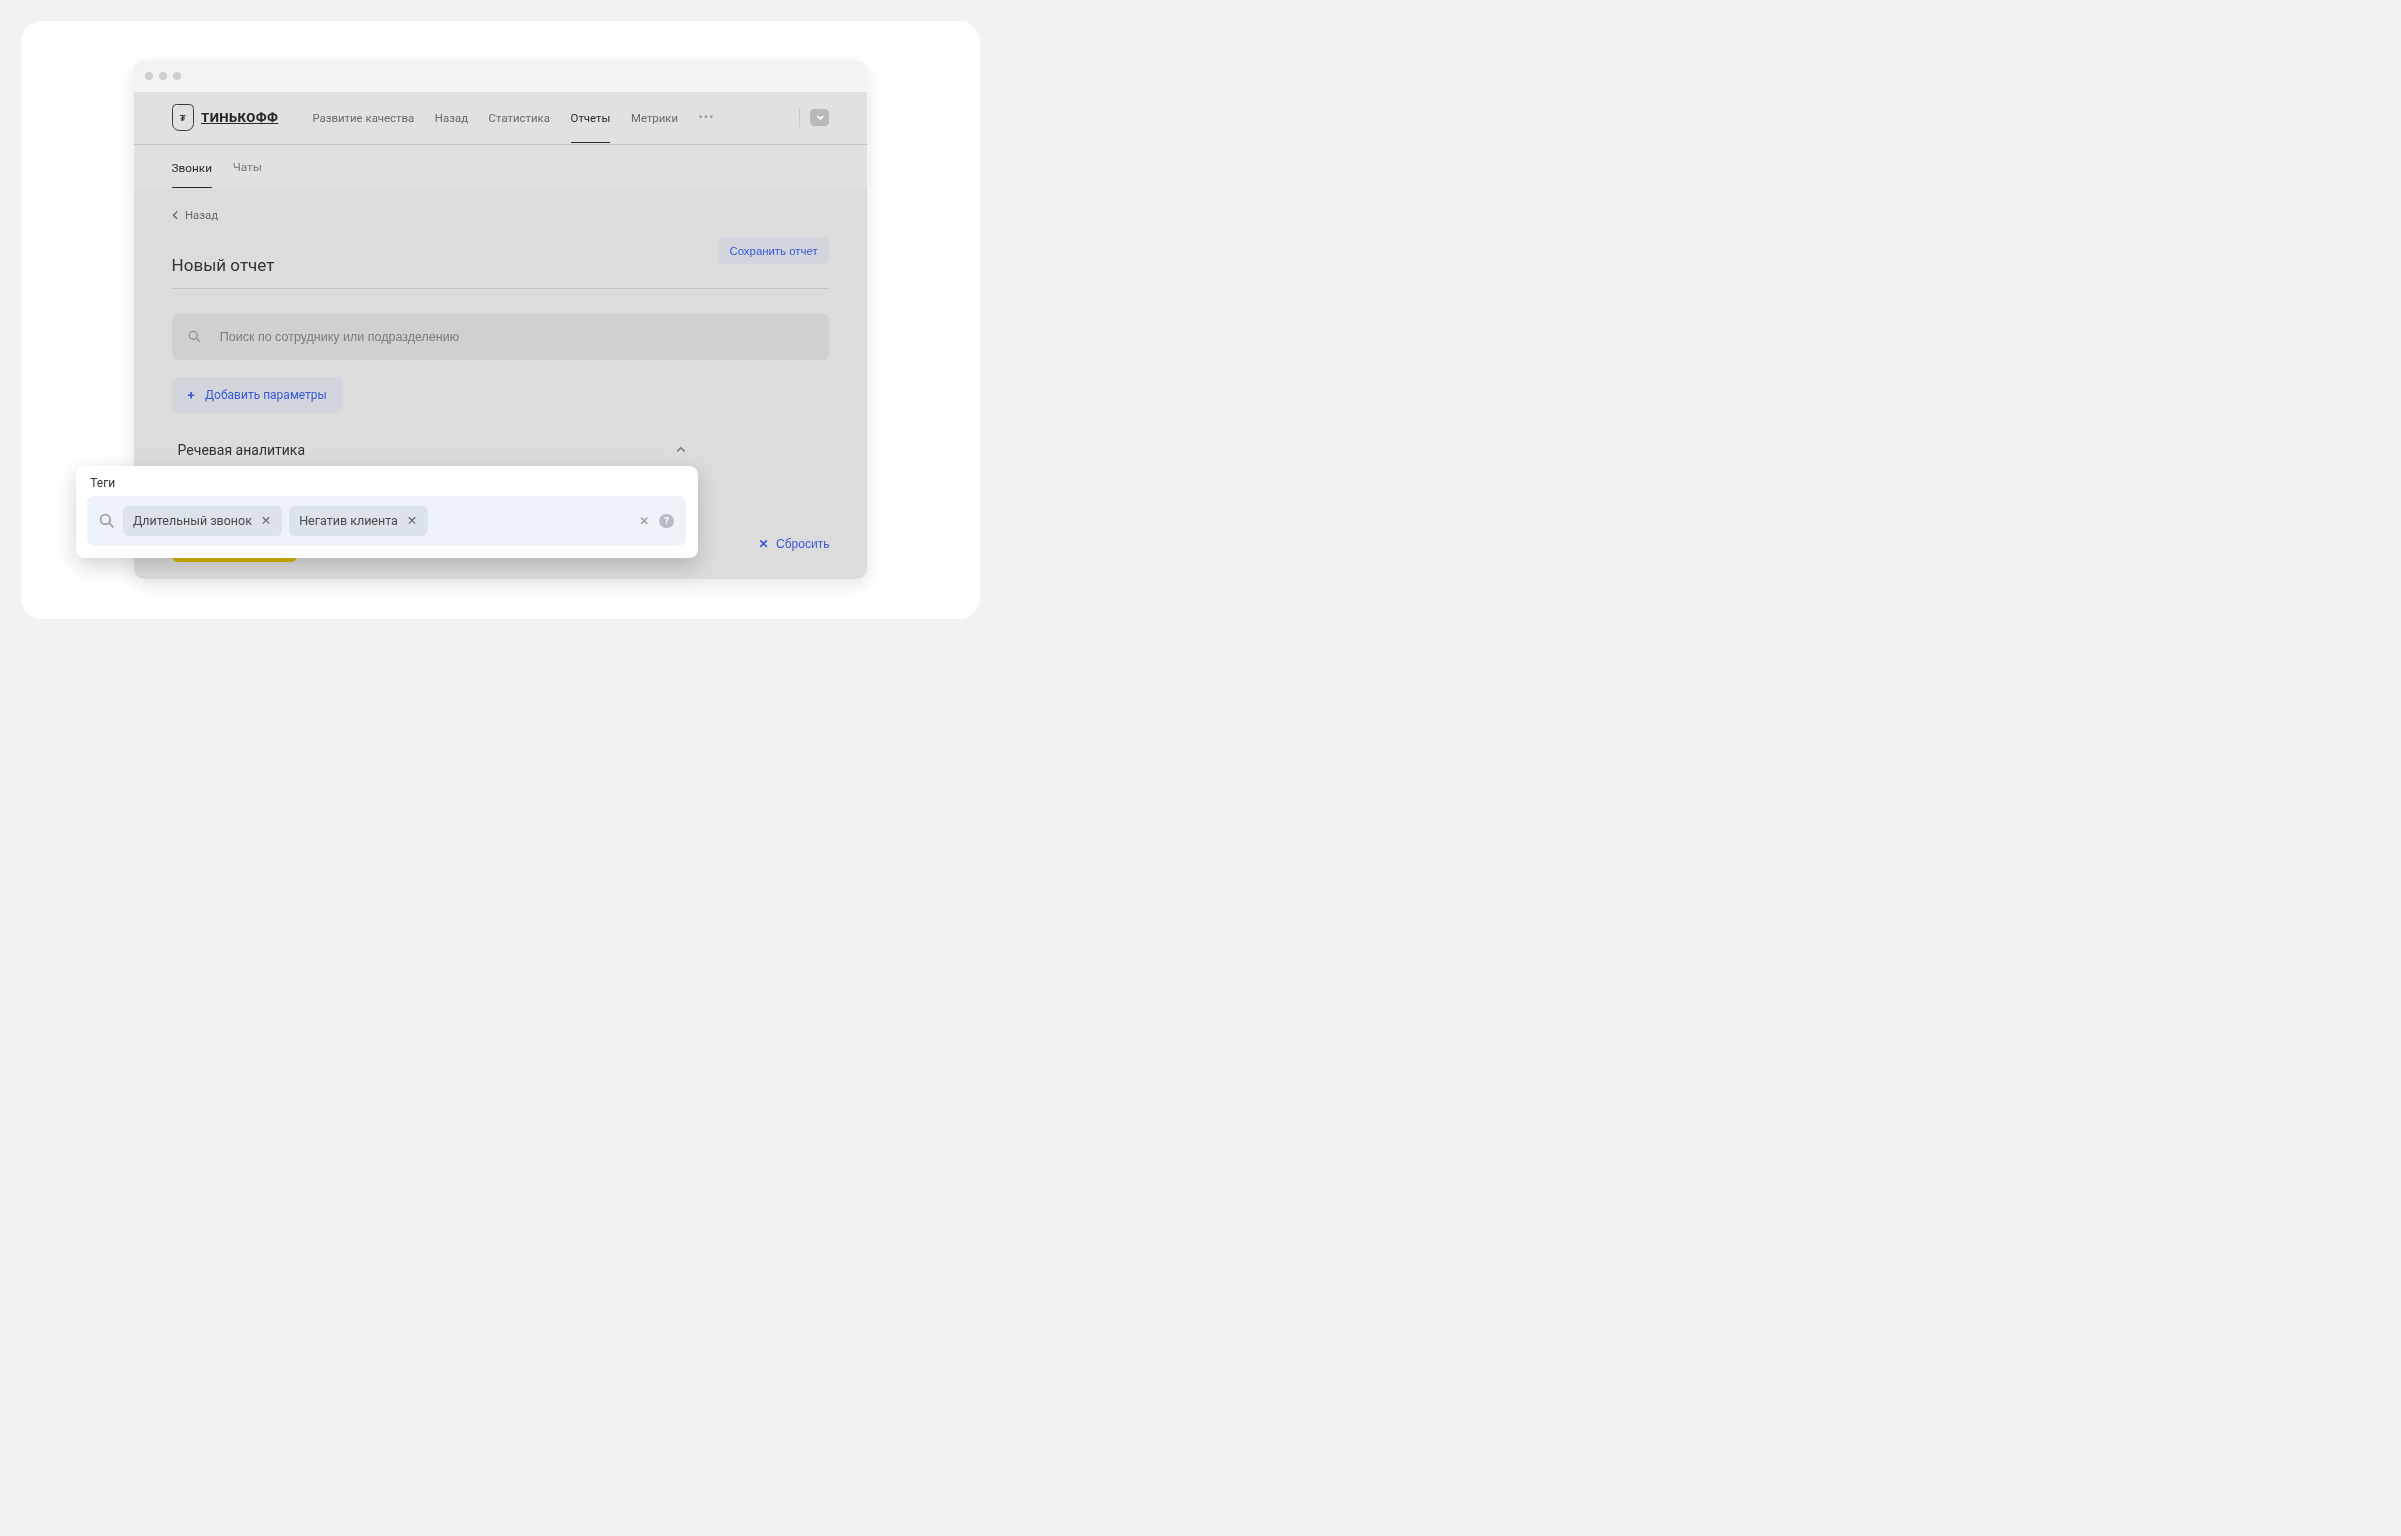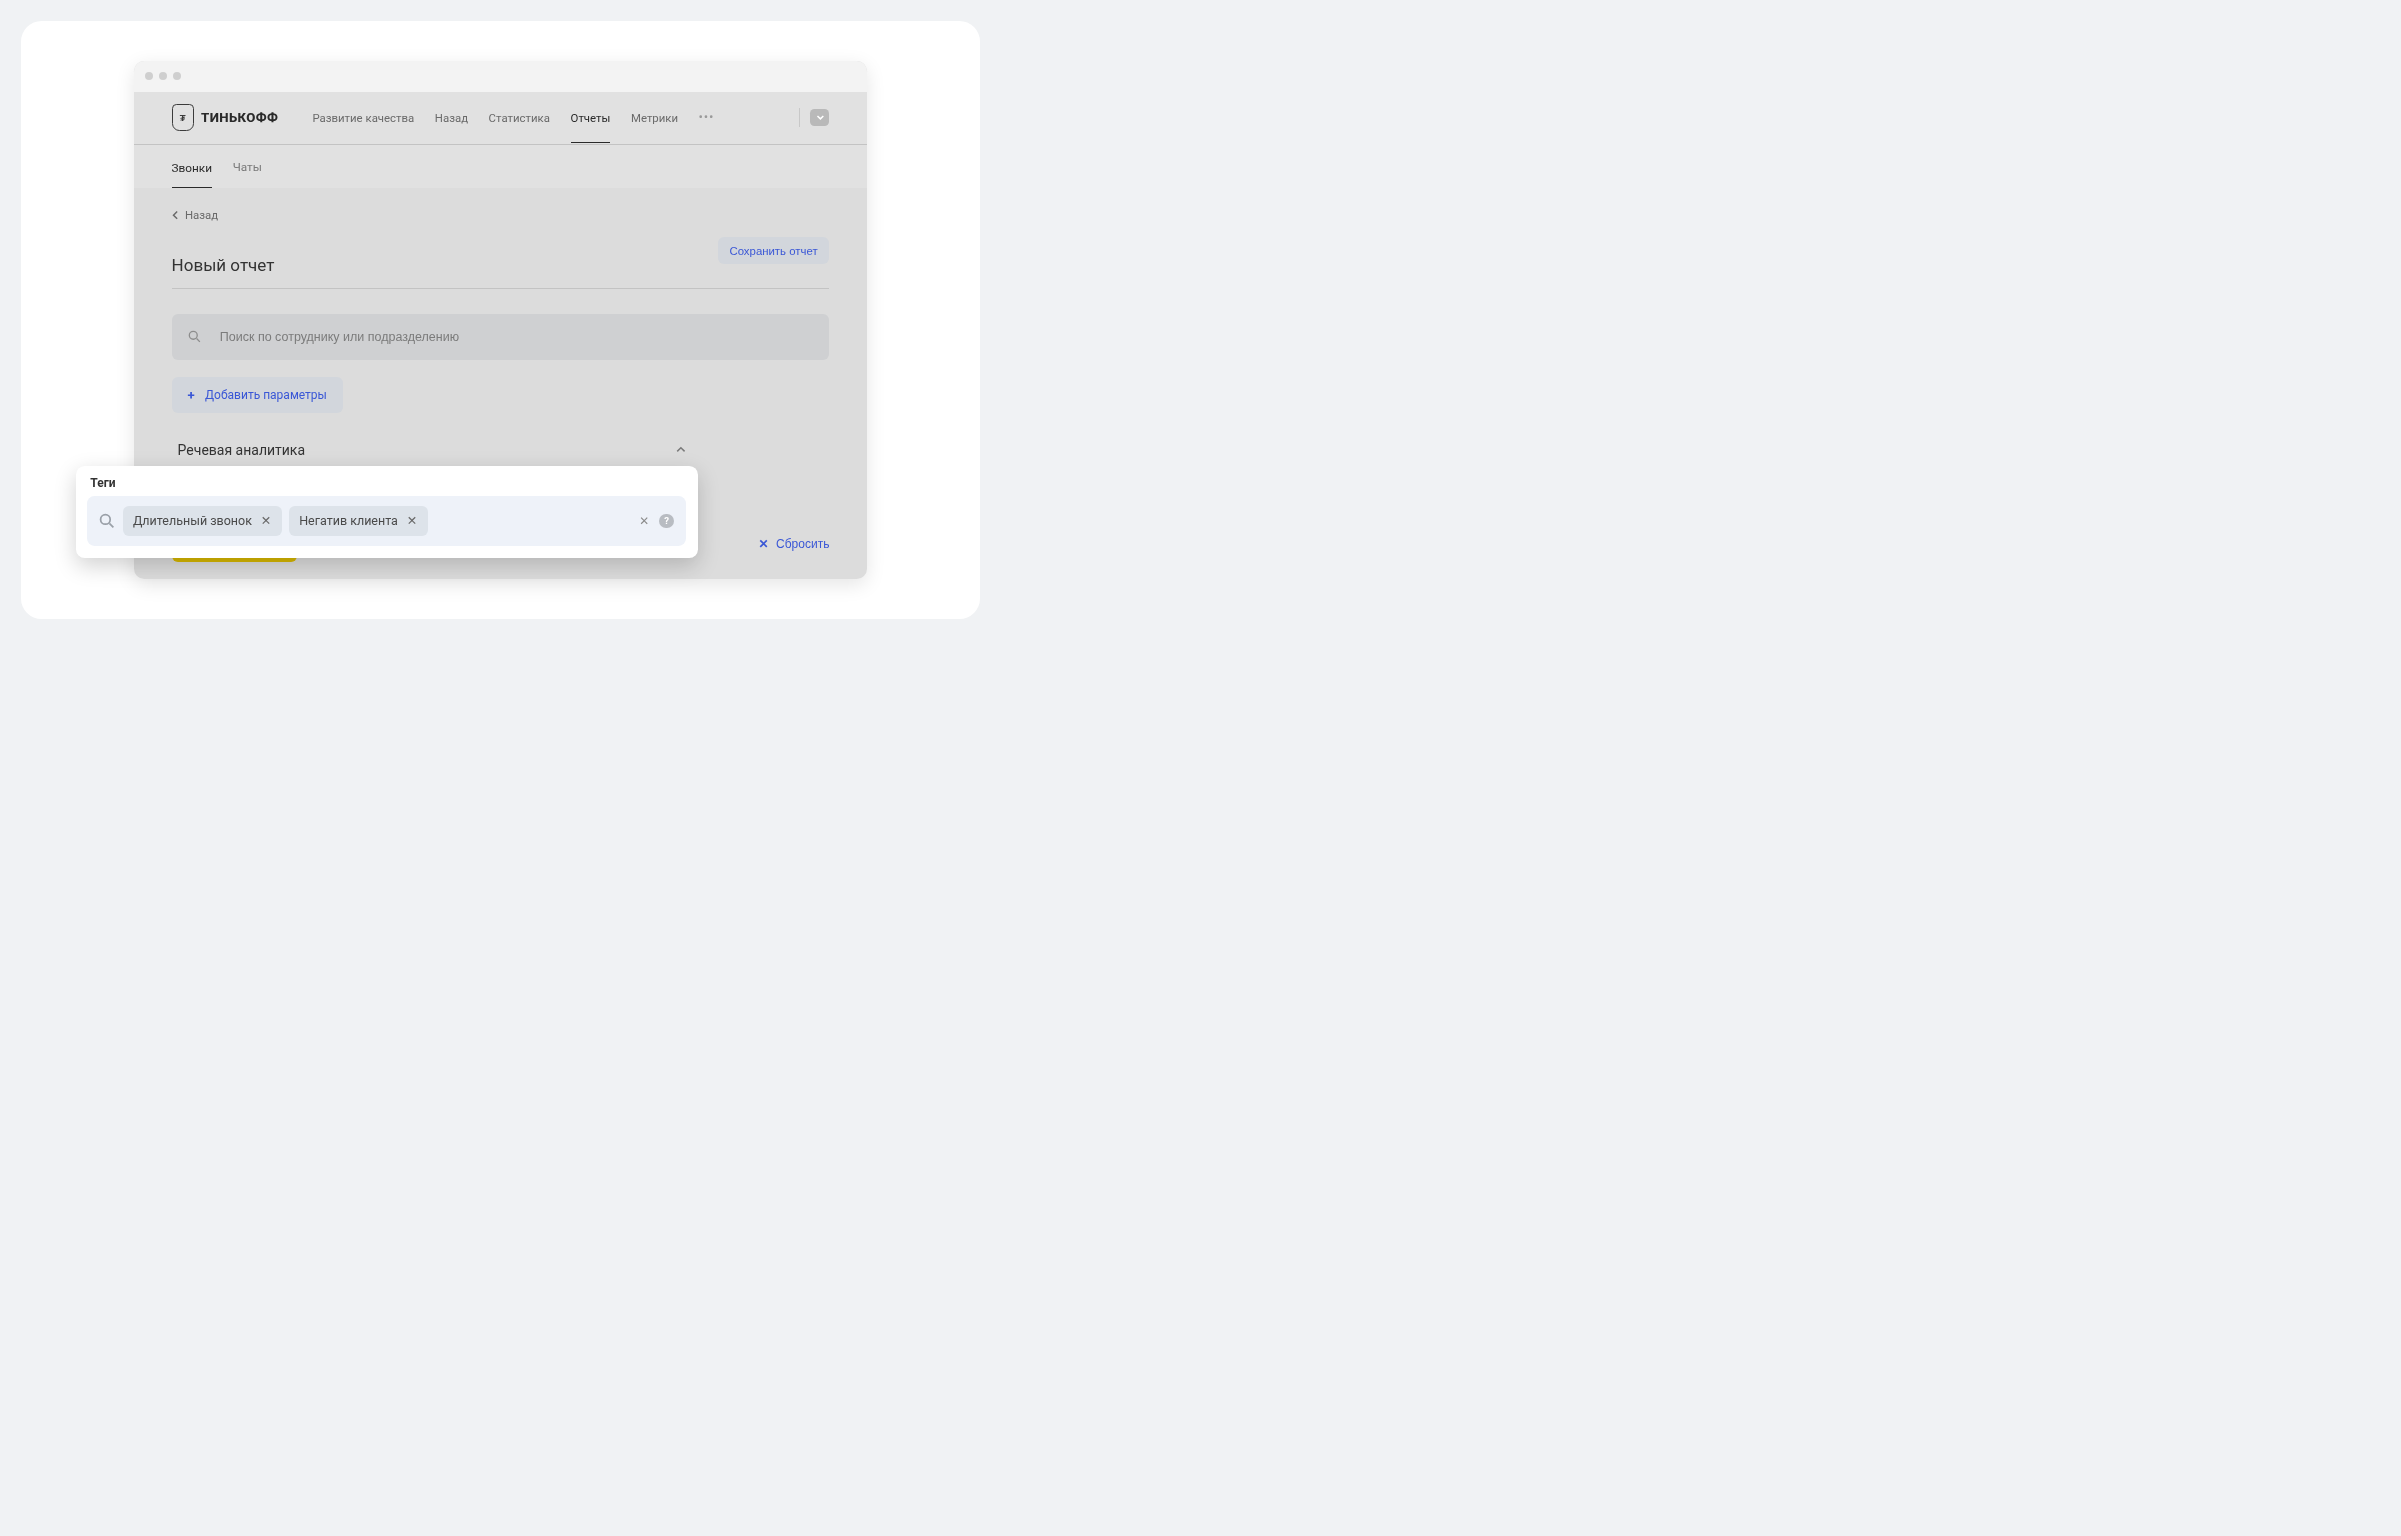--- a/index.html
+++ b/index.html
@@ -47,21 +47,21 @@
     display: flex;
     align-items: center;
     padding: 0 38px;
     border-bottom: 0.7px solid #c3c3c3;
   }
   .logo { display: flex; align-items: center; gap: 7.4px; margin-right: 34px; }
   .logo-shield {
     width: 22px; height: 26.5px; border: 1.5px solid #3b3b3b; border-radius: 4.4px 4.4px 7.4px 7.4px;
     display:flex;align-items:center;justify-content:center;font-size:9.6px;font-weight:900;color:#3b3b3b;
   }
-  .logo-text { font-weight: 800; font-size: 13.2px; letter-spacing: 0.4px; color:#2a2a2a;}
+  .logo-text { font-weight: 800; font-size: 13.2px; letter-spacing: 0.4px; color:#2a2a2a;text-decoration:underline;}
   nav.mainnav { display: flex; gap: 20.6px; align-items: center; text-align: center; }
   .nav-item { color: #6a6a6a; font-size: 11.4px; cursor: pointer; padding: 19px 0; }
   .nav-item.active { color: #2a2a2a; border-bottom: 1.5px solid #2a2a2a; padding-bottom: 17.7px;}
   .nav-dots { color:#9a9a9a;font-weight:900;letter-spacing:1.5px;font-size:10.3px;cursor:pointer; }
   .header-right { margin-left:auto; display:flex; align-items:center; gap:10.3px;}
   .hr-div { width:0.7px;height:19px;background:#c8c8c8; }
   .hr-btn { width:19px;height:17.7px;background:#b9b9b9;border-radius:4.4px;display:flex;align-items:center;justify-content:center;color:#fff; }
 
   .subnav {
     display:flex; gap:20.6px; padding: 0 38px; background:#e1e1e1; height:43px; align-items:flex-end;
@@ -105,21 +105,21 @@
   }
   .reset-btn { display:flex;align-items:center;gap:7.4px;color:#3a57d6;font-size:12px;cursor:pointer;background:none;border:none;}
   .reset-btn .x{color:#3a57d6;font-weight:700;}
 
   
   .popover {
     position:absolute; left: 55px; top: 445px; width: 622px;
     background:#fff;border-radius:8.8px;box-shadow:0 7.4px 22px rgba(0,0,0,0.18);
     padding: 10.3px 11.8px 11.8px;
   }
-  .pop-label { font-size:12px;color:#333;margin: 0 0 5.9px 2.9px; font-weight: bold;}
+  .pop-label { font-size:12px;color:#333;margin: 0 0 5.9px 2.9px;}
   .tag-input {
     background:#eef2f9;border-radius:7.4px;display:flex;align-items:center;padding:10.3px 11.8px;gap:6px;
   }
   .tag-input .left { display:flex;align-items:center;gap:7.4px;flex:1;}
   .tag-chip {
     background:#dde3ea;border-radius:5.9px;padding:7.4px 10.3px;display:flex;align-items:center;gap:8.8px;
     font-size:12.5px;color:#4a4a4a;
   }
   .chip-x {color:#6a6a6a;cursor:pointer;}
   .tag-right { display:flex;align-items:center;gap:10.3px;}

